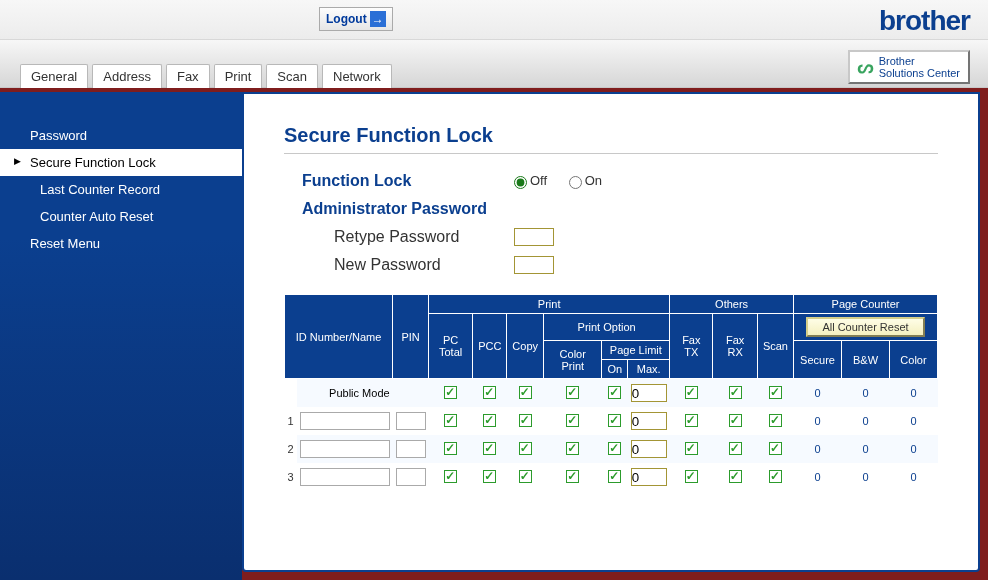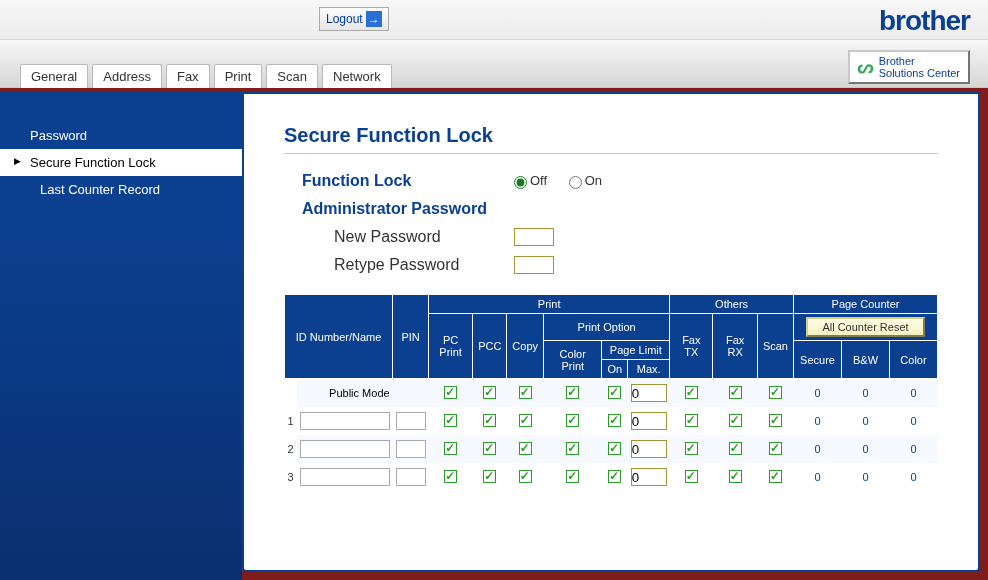--- a/index.html
+++ b/index.html
@@ -1,18 +1,18 @@
 <!DOCTYPE html>
 <html><head>
 <meta charset="utf-8">
 <style>
 * { box-sizing: border-box; margin: 0; padding: 0; }
 body { font-family: Arial, sans-serif; font-size: 12px; background: #fff; width: 988px; }
 .header { position: relative; height: 40px; background: linear-gradient(#f7f7f7, #ececec); border-bottom: 1px solid #d8d8d8; }
-.logout-btn { position: absolute; left: 319px; top: 7px; background: linear-gradient(#fdfdfd,#e6e6e6); border: 1px solid #aaa; padding: 3px 6px; font-size: 12px; font-weight: normal; color: #003a9c; display: flex; align-items: center; gap: 3px; cursor: pointer; }
+.logout-btn { position: absolute; left: 319px; top: 7px; background: linear-gradient(#fdfdfd,#e6e6e6); border: 1px solid #aaa; padding: 3px 6px; font-size: 12px; font-weight: bold; color: #003a9c; display: flex; align-items: center; gap: 3px; cursor: pointer; }
 .logout-btn .arrow { display: inline-flex; width: 16px; height: 16px; background:#2a6fd6; color:#fff; align-items:center; justify-content:center; font-size:12px; }
 .brand { position: absolute; right: 18px; top: 5px; font-family: Arial; font-weight: bold; font-size: 28px; color: #0b3f8f; letter-spacing: -1px; }
 .subheader { position: relative; height: 48px; background: linear-gradient(#f7f7f7,#d6d6d6); border-bottom: 1px solid #c8c8c8; }
 .tabs { position: absolute; bottom: -1px; left: 20px; display: flex; gap: 4px; }
 .tab { background: #fff; border: 1px solid #b8b8b8; border-bottom: none; padding: 4px 10px; font-size: 13px; color: #333; cursor: pointer; border-radius: 2px 2px 0 0; }
 .tab.active { background: #0b3f8f; color: #fff; border-color: #0b3f8f; }
 .bsc-link { position: absolute; right: 18px; top: 10px; background: #fff; border: 2px outset #c8c8c8; padding: 3px 8px; font-size: 11px; color: #0b3f8f; display: flex; align-items: center; gap: 5px; cursor: pointer; }
 .bsc-link .s-icon { color: #39a45f; font-weight: bold; font-size: 18px; }
 .bsc-link .txt { line-height: 1.1; }
 .mainwrap { display: flex; background: #7f1d1d; min-height: 492px; padding-top: 4px; }
@@ -72,57 +72,59 @@
       <div>Solutions Center</div>
     </span>
   </div>
 </div>
 
 <div class="mainwrap">
   <div class="sidebar" id="sidebar">
       <div class="side-item">Password</div>
       <div class="side-item active">Secure Function Lock</div>
       <div class="side-item sub">Last Counter Record</div>
+      <div class="side-item sub">Counter Auto Reset</div>
+      <div class="side-item">Reset Menu</div>
     </div>
   <div class="content">
     <h1 class="page-title">Secure Function Lock</h1>
 
     <div class="form-row">
       <div class="lbl">Function Lock</div>
       <div class="ctrl">
         <label class="radio-lbl"><input type="radio" name="fl" checked="" style=""><span>Off</span></label>
         <label class="radio-lbl"><input type="radio" name="fl" style=""><span>On</span></label>
       </div>
     </div>
 
     <div class="form-row">
       <div class="lbl">Administrator Password</div>
     </div>
 
     <div class="form-row">
+      <div class="lbl sub">Retype Password</div>
+      <div class="ctrl"><input type="password" class="txt-small" value="" style=""></div>
+    </div>
+
+    <div class="form-row">
       <div class="lbl sub">New Password</div>
-      <div class="ctrl"><input type="password" class="txt-small" value="" style=""></div>
-    </div>
-
-    <div class="form-row">
-      <div class="lbl sub">Retype Password</div>
       <div class="ctrl"><input type="password" class="txt-small" value="" style=""></div>
     </div>
 
     <table class="sfltable">
       <thead>
         <tr>
           <th class="id" rowspan="4" colspan="2">ID Number/Name</th>
           <th class="pin" rowspan="4">PIN</th>
           <th colspan="6">Print</th>
           <th colspan="3">Others</th>
           <th colspan="3">Page Counter</th>
         </tr>
         <tr>
-          <th rowspan="3" class="pc-col">PC Print</th>
+          <th rowspan="3" class="pc-col">PC Total</th>
           <th rowspan="3">PCC</th>
           <th rowspan="3">Copy</th>
           <th colspan="3">Print Option</th>
           <th rowspan="3">Fax TX</th>
           <th rowspan="3">Fax RX</th>
           <th rowspan="3">Scan</th>
           <th colspan="3" style="padding:3px 2px;"><button class="allreset">All Counter Reset</button></th>
         </tr>
         <tr>
           <th rowspan="2">Color Print</th>

